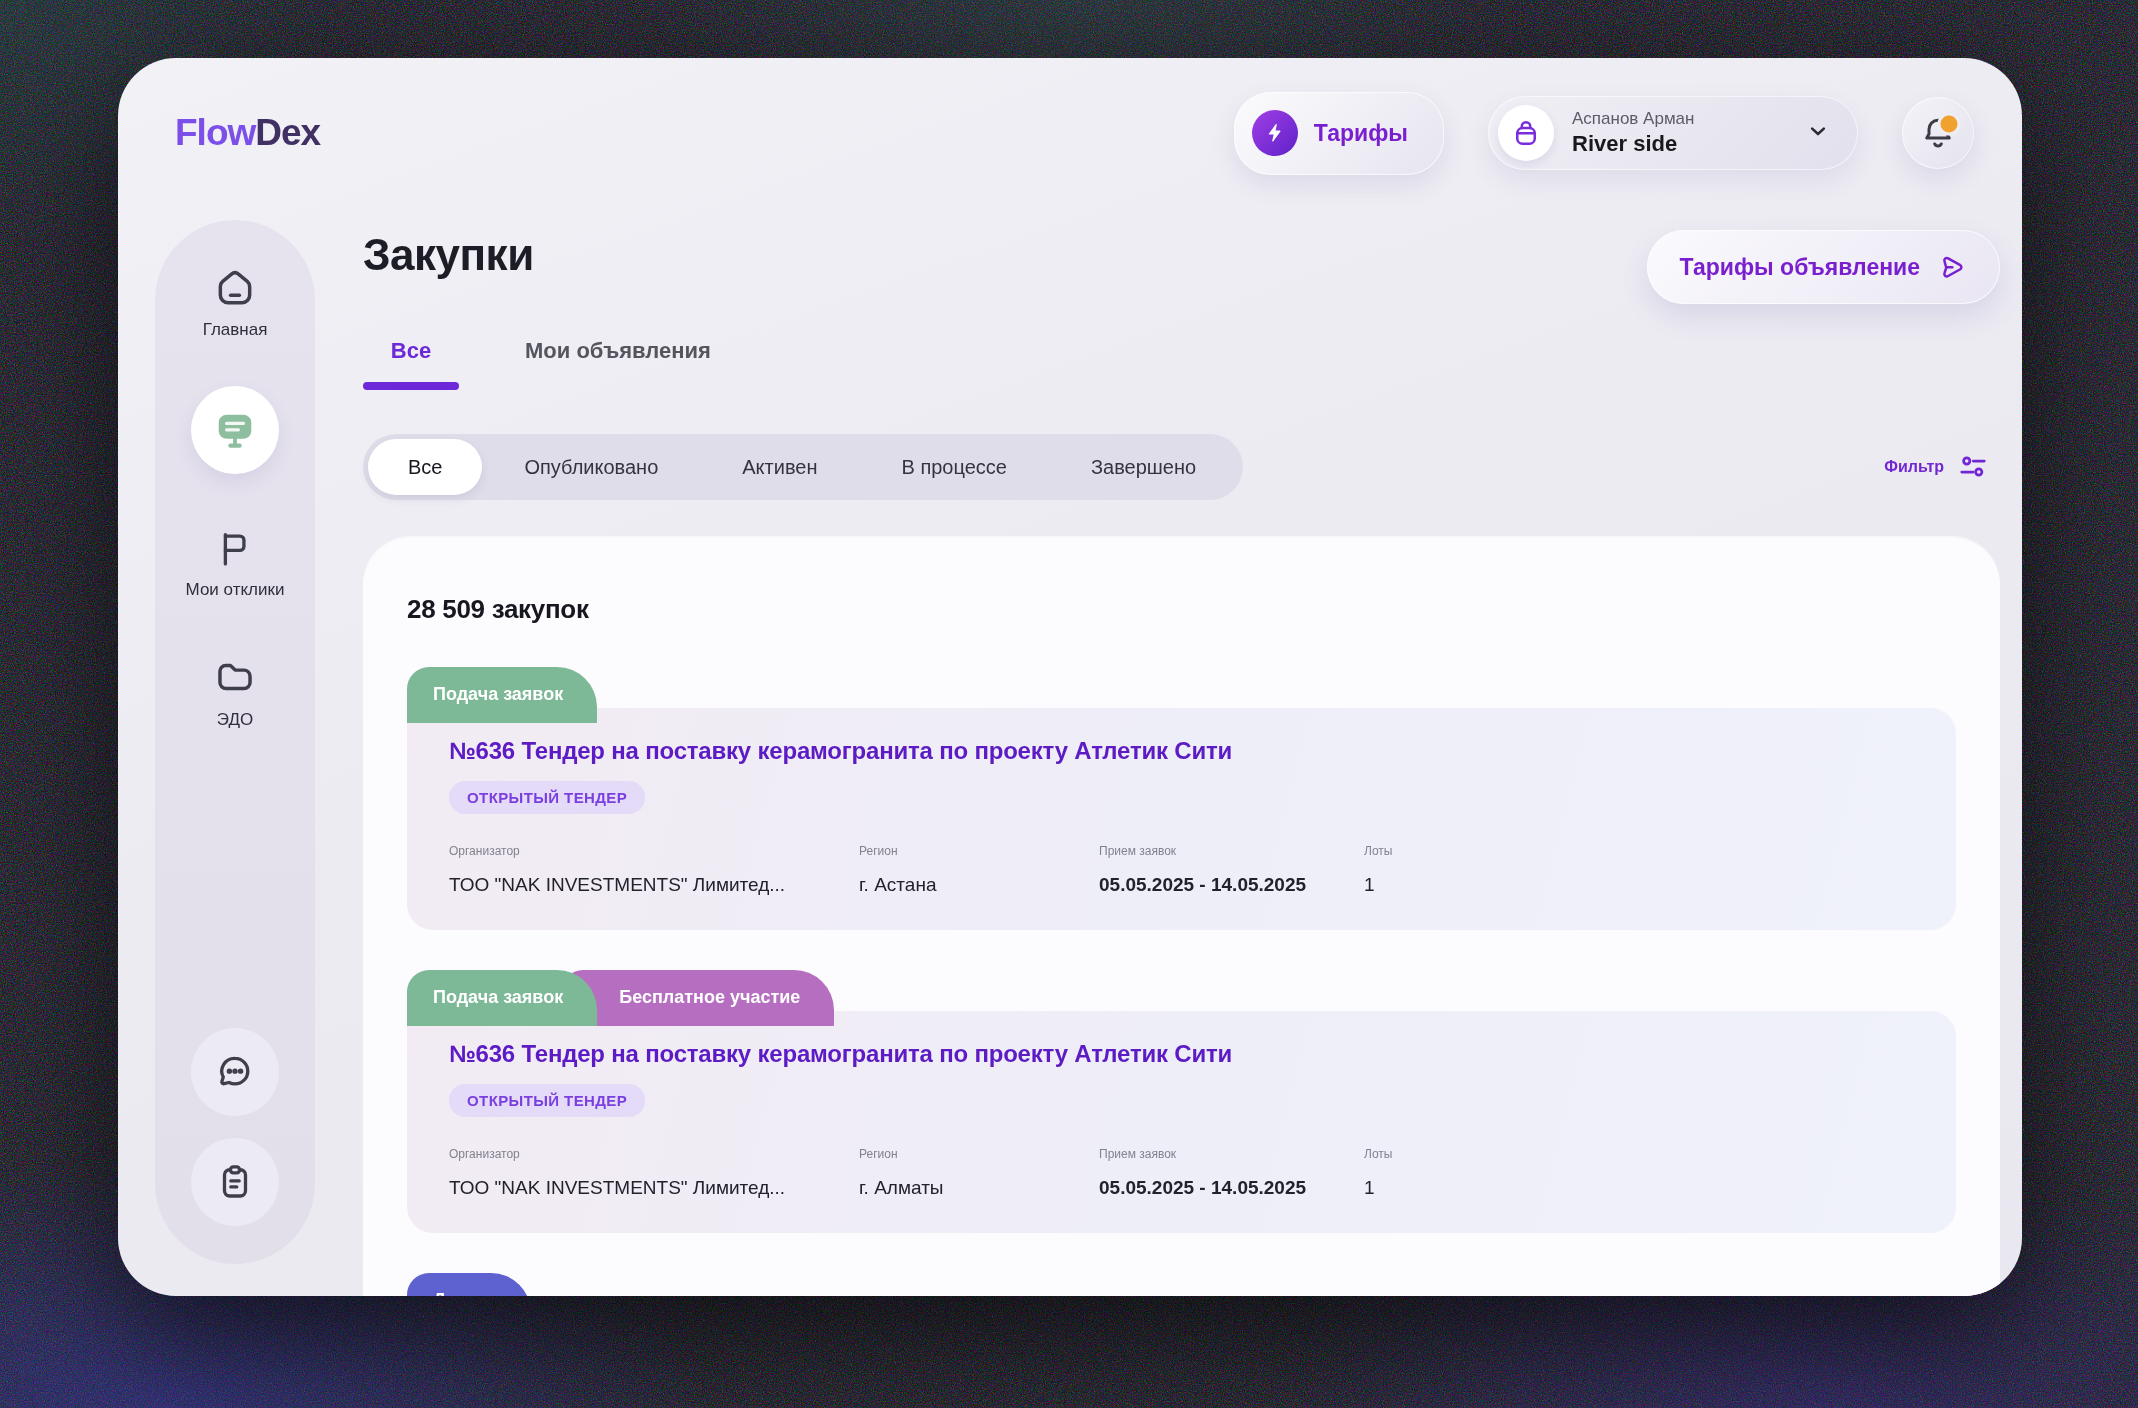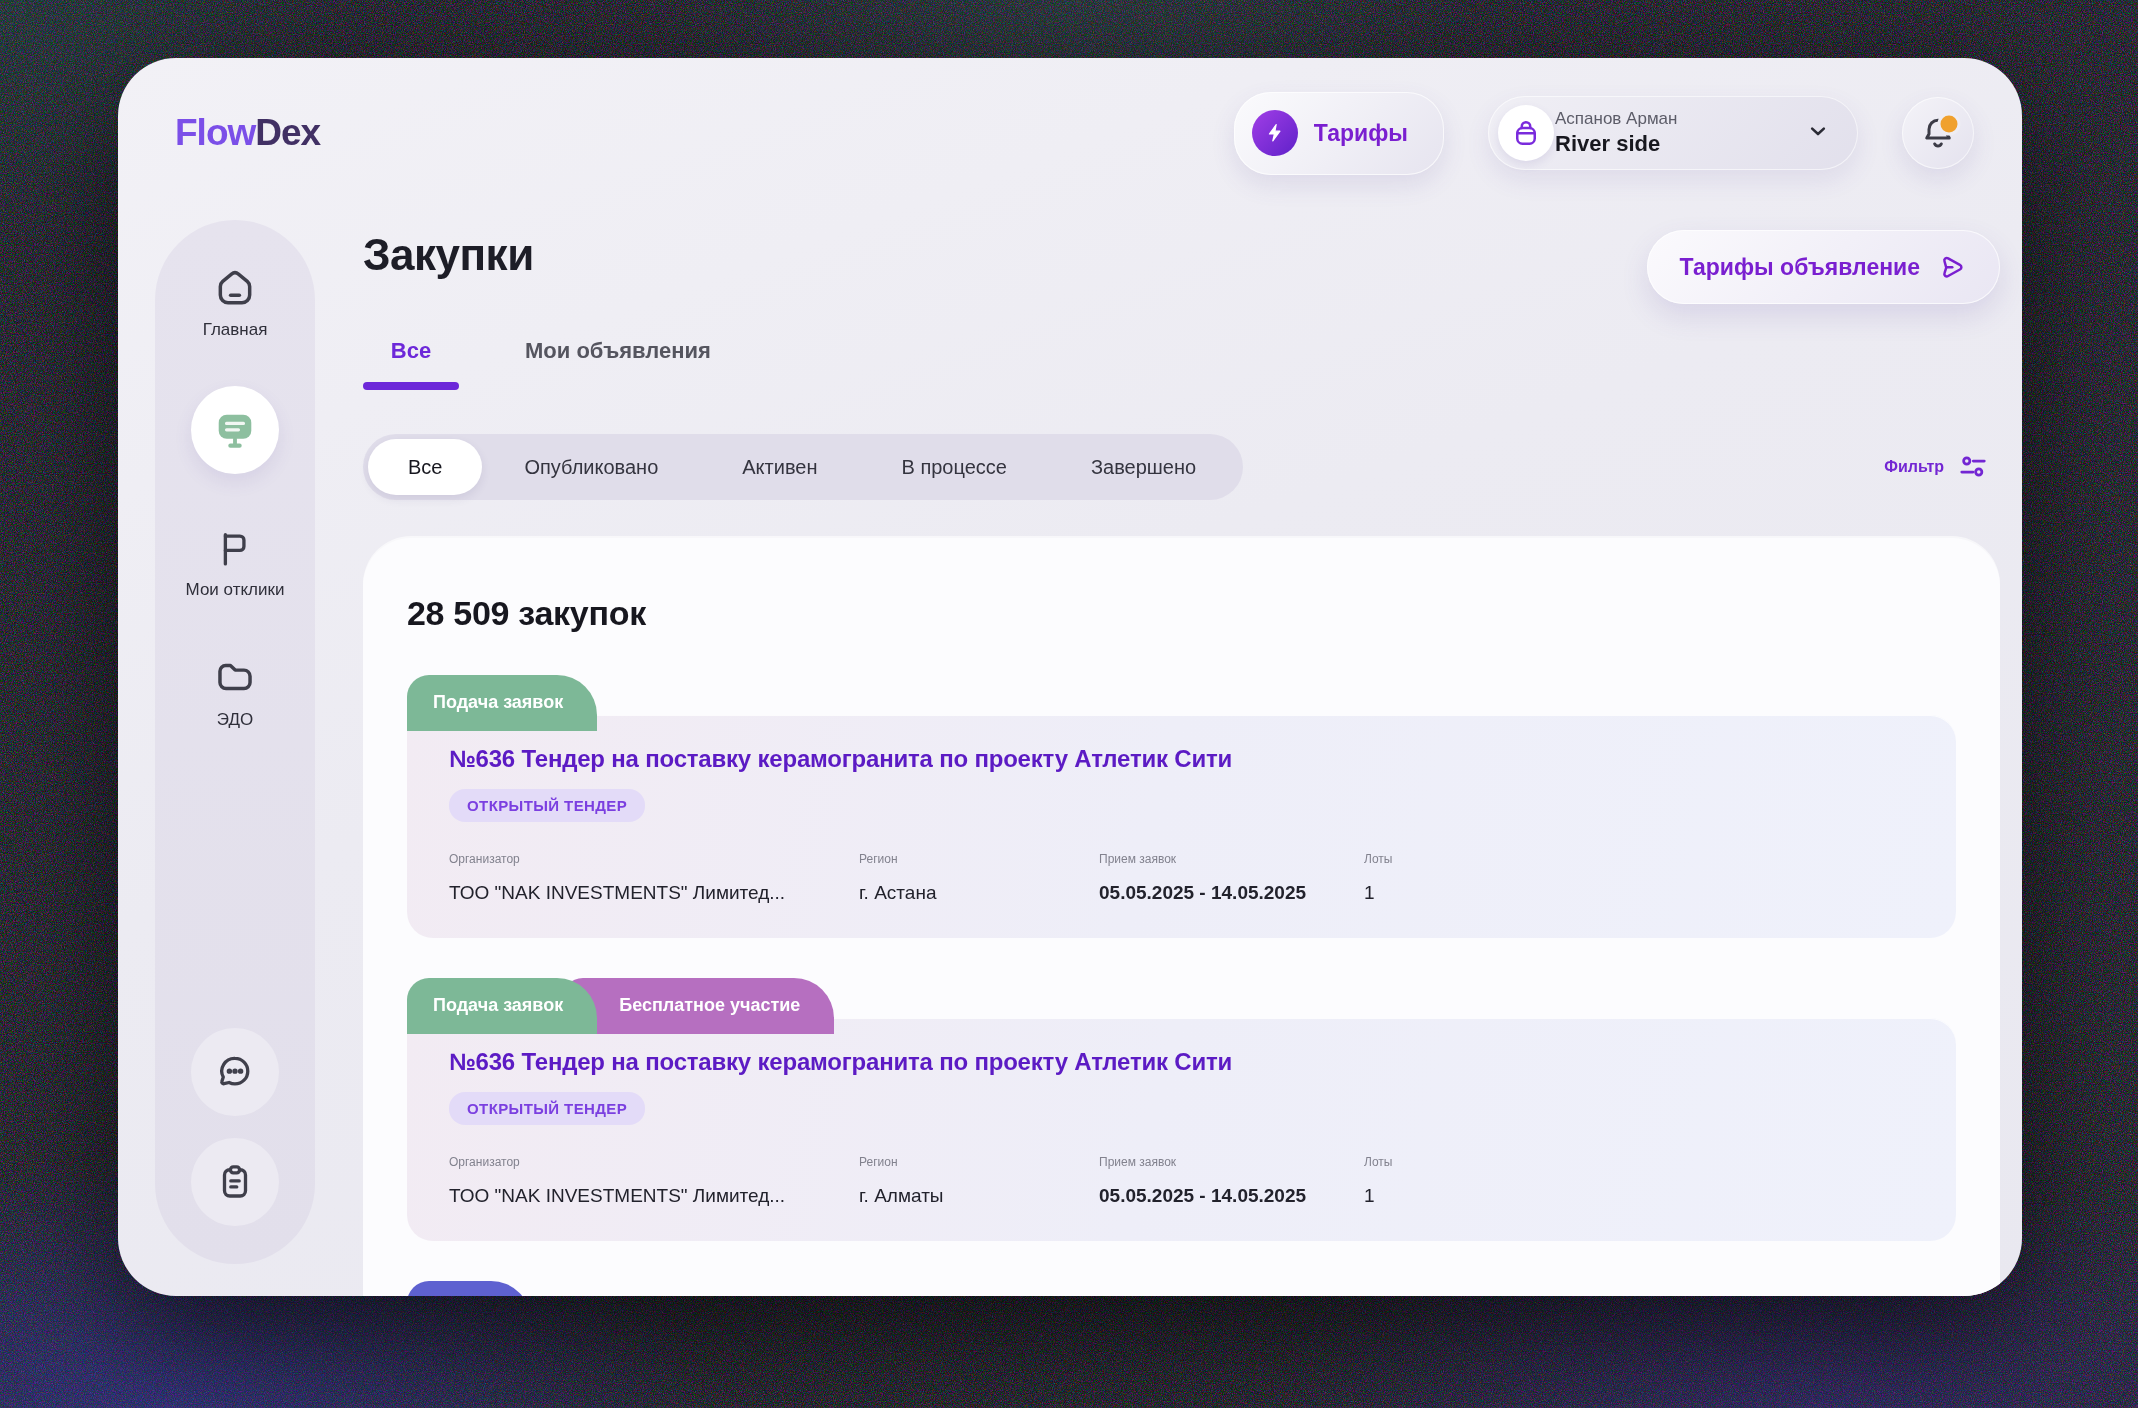--- a/index.html
+++ b/index.html
@@ -29,21 +29,21 @@
   .logo .dex { color:#413064; }
   .topbar-right { margin-left:auto; display:flex; align-items:center; gap:44px; }
 
   .tariffs-btn { display:flex; align-items:center; gap:16px; height:83px; padding:0 36px 0 18px;
     border-radius:37px; background:linear-gradient(135deg,#fbfbfd, #e6e4ef);
     box-shadow:0 10px 24px rgba(90,70,160,.12), inset 0 0 0 1px rgba(255,255,255,.7); cursor:pointer; }
   .tariffs-btn .bolt-circle { width:46px; height:46px; border-radius:50%;
     background:linear-gradient(135deg,#a13ee6,#5f21c9); display:flex; align-items:center; justify-content:center; }
   .tariffs-btn .label { font-size:23px; font-weight:700; color:#7a1fd0; }
 
-  .user-chip { display:flex; align-items:center; gap:1px; height:74px; width:370px; padding:0 26px 0 10px;
+  .user-chip { display:flex; align-items:center; gap:18px; height:74px; width:370px; padding:0 26px 0 10px;
     border-radius:37px; background:linear-gradient(135deg,#f0eff5,#e2e0ec);
     box-shadow:0 10px 24px rgba(90,70,160,.10), inset 0 0 0 1px rgba(255,255,255,.6); cursor:pointer; }
   .user-chip .avatar { width:56px; height:56px; border-radius:50%; background:#fff;
     display:flex; align-items:center; justify-content:center; box-shadow:0 4px 10px rgba(90,70,160,.12); }
   .user-chip .names { display:flex; flex-direction:column; gap:2px; }
   .user-chip .uname { font-size:17px; color:#5c5c68; }
   .user-chip .ucompany { font-size:22px; font-weight:700; color:#18181f; }
   .user-chip .chev { margin-left:auto; }
 
   .bell-btn { width:72px; height:72px; border-radius:50%; position:relative;
@@ -86,21 +86,21 @@
   .segmented { display:flex; align-items:center; height:66px; border-radius:33px; background:#e0ddea; padding:5px; }
   .seg-item { font-size:20px; color:#34343f; padding:0 42px; height:56px; display:flex; align-items:center;
     border-radius:28px; cursor:pointer; white-space:nowrap; }
   .seg-item.active { background:#fff; color:#17171f; box-shadow:0 4px 10px rgba(60,50,110,.10); padding:0 40px; }
   .filter-link { display:flex; align-items:center; gap:14px; cursor:pointer; margin-right:12px; }
   .filter-link .label { font-size:16px; font-weight:700; color:#7326d3; }
 
   
   .panel { margin-top:38px; background:#fcfcfe; border-radius:48px 48px 0 0; padding:56px 44px 60px;
     min-height:760px; box-shadow:0 -2px 0 rgba(255,255,255,.6); }
-  .results-count { font-size:34px; font-weight:800; color:#17171f; letter-spacing:-0.3px; }
+  .results-count { font-size:26px; font-weight:800; color:#17171f; letter-spacing:-0.3px; }
 
   .card-group { margin-top:40px; }
   .card-group.first { margin-top:42px; }
   .badges { display:flex; height:40px; position:relative; z-index:1; }
   .badge { display:flex; align-items:center; height:56px; padding:0 34px 2px 26px; color:#fff;
     font-size:18px; font-weight:700; border-radius:22px 40px 0 0 / 22px 40px 0 0; position:relative; }
   .badge.b1 { z-index:2; }
   .badge.b2 { z-index:1; margin-left:-36px; padding-left:58px; }
   .badge-green { background:#7db897; }
   .badge-purple { background:#b66fc0;text-align:center; }

